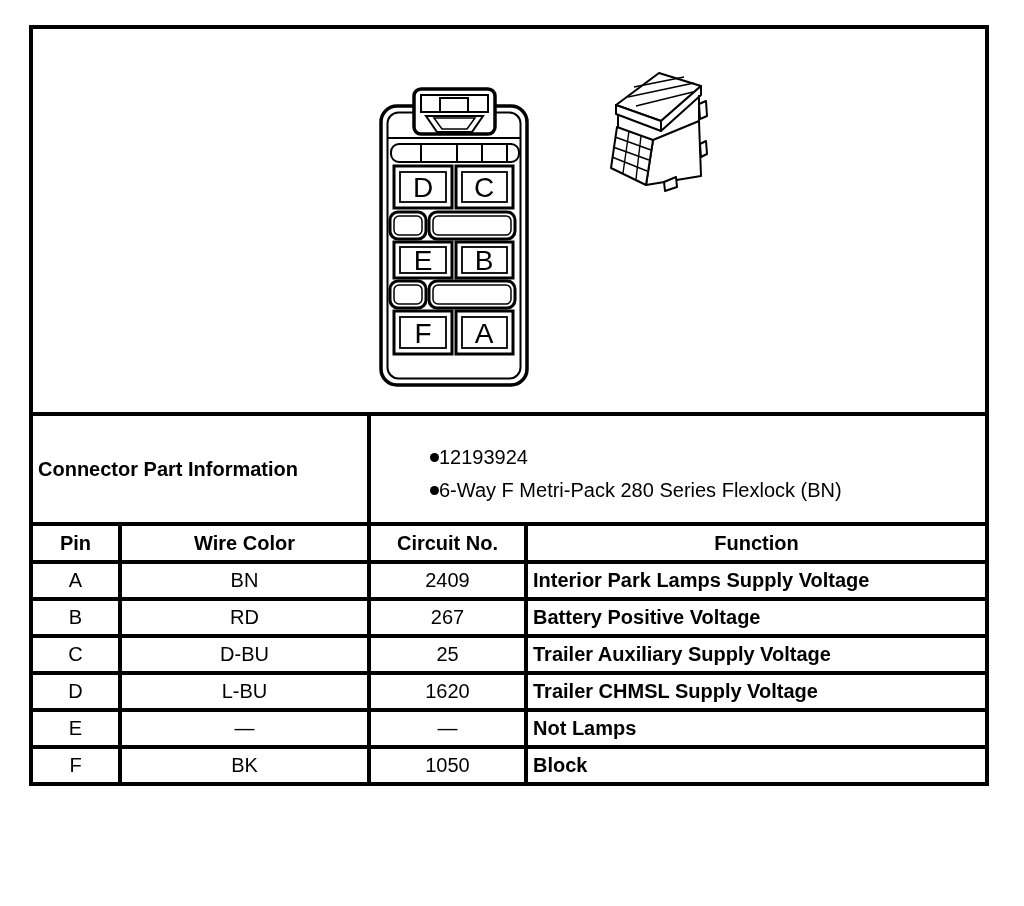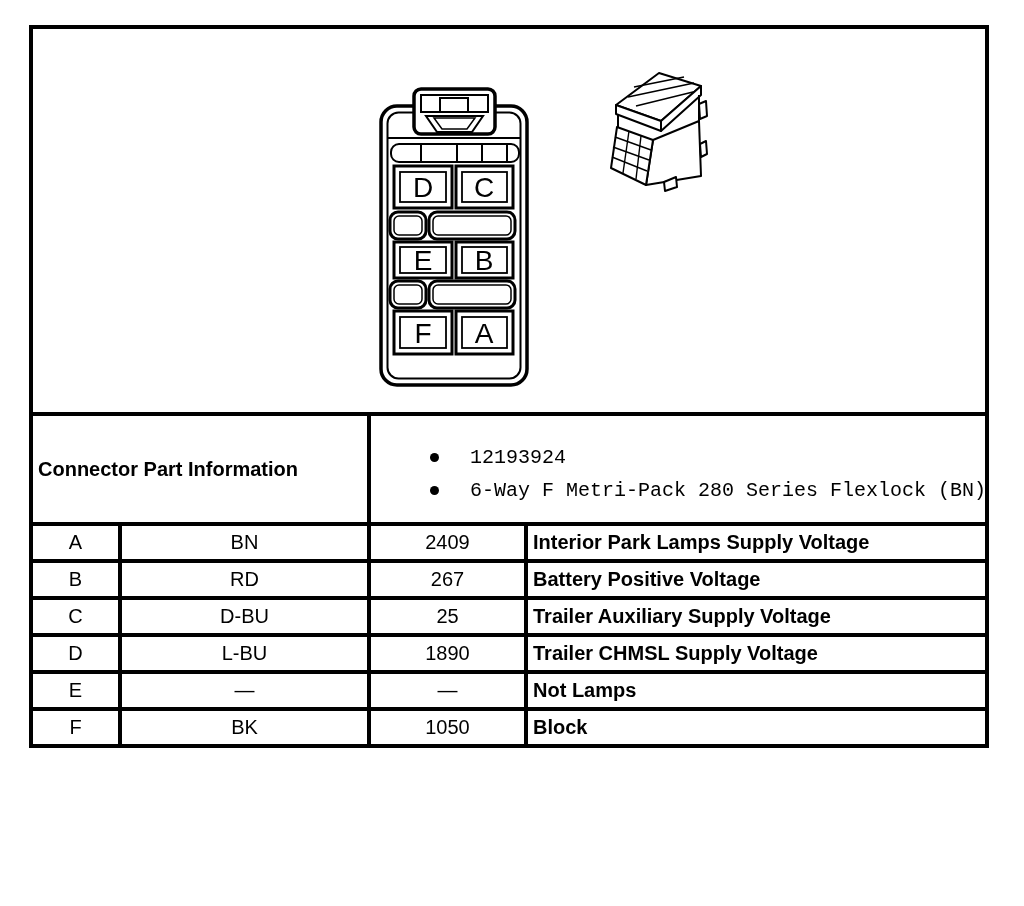--- a/index.html
+++ b/index.html
@@ -64,21 +64,21 @@
     height: 33px;
   }
   .bullet-dot {
     width: 9px;
     height: 9px;
     border-radius: 50%;
     background: #000000;
     margin-left: 59px;
     flex: 0 0 auto;
   }
-  .bullet-text { margin-left: 31px; white-space: nowrap; font-family: Liberation Mono, monospace; }
+  .bullet-text { white-space: nowrap; }
   tr.header-row th { height: 38px; font-size: 20px; font-weight: bold; text-align: center; }
   tr.data-row td { height: 37px; }
   td.c-pin, td.c-wire, td.c-circuit { text-align: center; }
   td.c-func { text-align: left; padding-left: 5px; font-weight: bold; }
 </style>
 </head>
 <body>
 
 <div class="page">
   <table class="doc">
@@ -180,20 +180,26 @@
           <span class="bullet-dot"></span>
           <span class="bullet-text">12193924</span>
         </div>
         <div class="bullet-line">
           <span class="bullet-dot"></span>
           <span class="bullet-text">6-Way F Metri-Pack 280 Series Flexlock (BN)</span>
         </div>
       </td>
     </tr>
 
+    <tr class="header-row">
+      <th>Pin</th>
+      <th>Wire Color</th>
+      <th>Circuit No.</th>
+      <th>Function</th>
+    </tr>
 
     <tr class="data-row">
       <td class="c-pin">A</td>
       <td class="c-wire">BN</td>
       <td class="c-circuit">2409</td>
       <td class="c-func">Interior Park Lamps Supply Voltage</td>
     </tr>
     <tr class="data-row">
       <td class="c-pin">B</td>
       <td class="c-wire">RD</td>
@@ -202,21 +208,21 @@
     </tr>
     <tr class="data-row">
       <td class="c-pin">C</td>
       <td class="c-wire">D-BU</td>
       <td class="c-circuit">25</td>
       <td class="c-func">Trailer Auxiliary Supply Voltage</td>
     </tr>
     <tr class="data-row">
       <td class="c-pin">D</td>
       <td class="c-wire">L-BU</td>
-      <td class="c-circuit">1890</td>
+      <td class="c-circuit">1620</td>
       <td class="c-func">Trailer CHMSL Supply Voltage</td>
     </tr>
     <tr class="data-row">
       <td class="c-pin">E</td>
       <td class="c-wire">—</td>
       <td class="c-circuit">—</td>
       <td class="c-func">Not Lamps</td>
     </tr>
     <tr class="data-row">
       <td class="c-pin">F</td>

